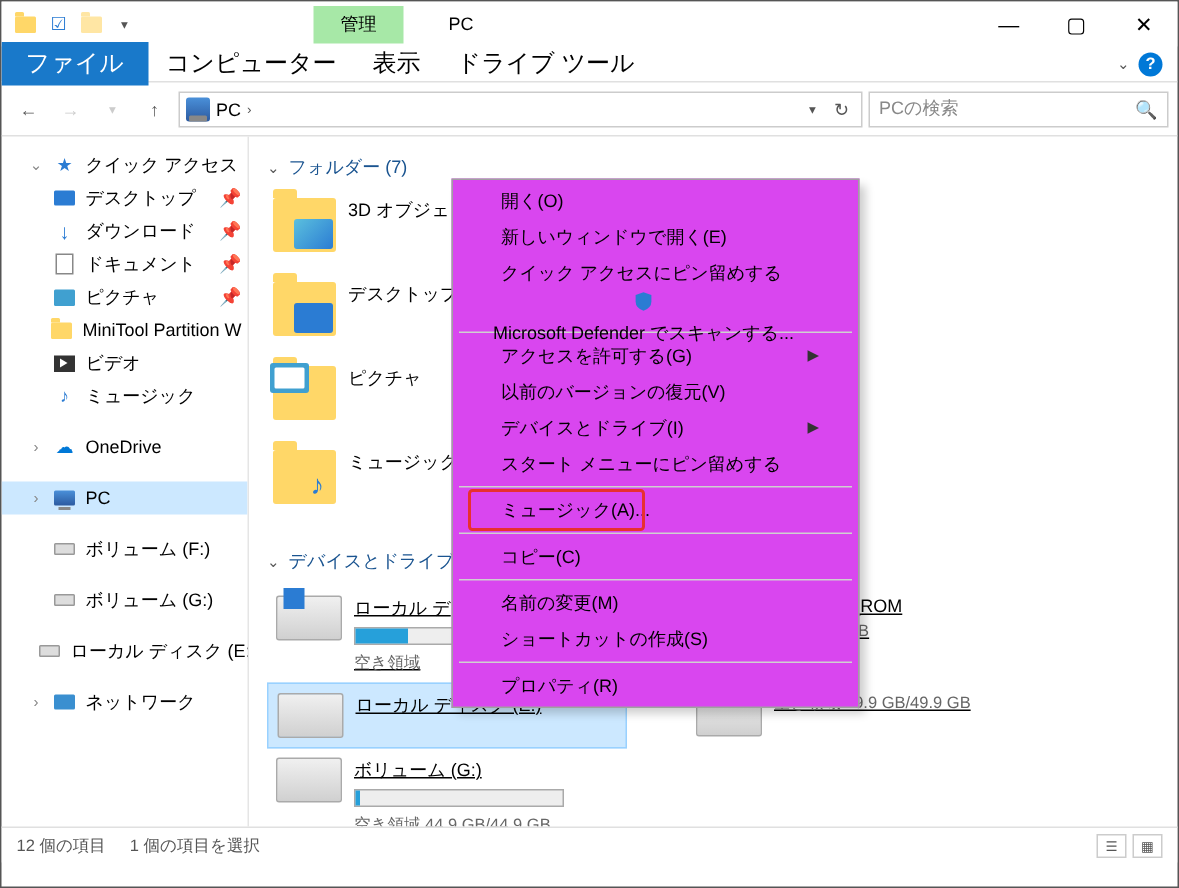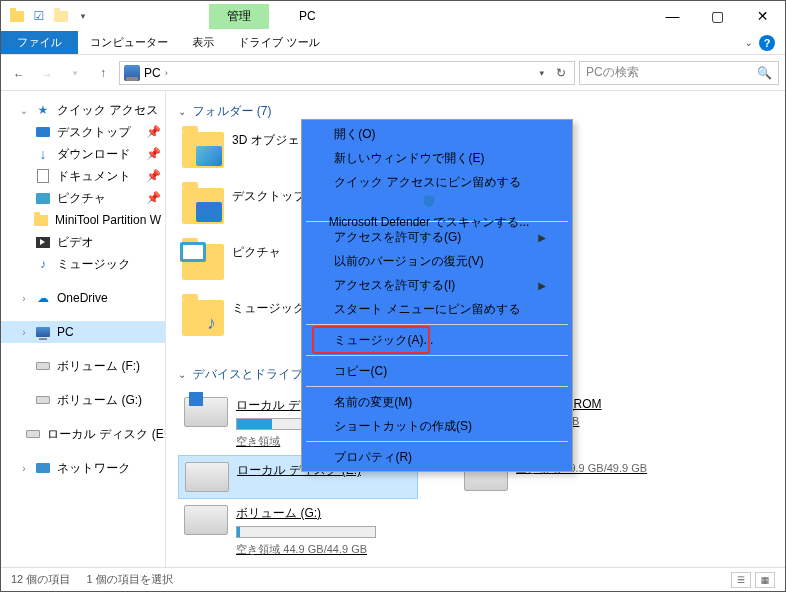--- a/index.html
+++ b/index.html
@@ -7,21 +7,21 @@
 
 .titlebar { height: 30px; display: flex; align-items: center; background: #fff; }
 .titlebar .qat { display: flex; gap: 2px; padding: 0 6px; align-items: center; }
 .titlebar .qat-icon { width: 20px; height: 20px; display: flex; align-items: center; justify-content: center; }
 .titlebar .manage-tab { background: #a7e8a7; padding: 4px 18px; margin-left: 110px; font-size: 12px; }
 .titlebar .title-text { margin-left: 30px; font-size: 12px; }
 .titlebar .win-controls { margin-left: auto; display: flex; }
 .titlebar .win-btn { width: 45px; height: 28px; display: flex; align-items: center; justify-content: center; font-size: 14px; }
 
 .ribbon { height: 24px; display: flex; align-items: center; border-bottom: 1px solid #e0e0e0; }
-.ribbon .tab { padding: 4px 12px; font-size: 11px; }
+.ribbon .tab { padding: 4px 12px; font-size: 16px; }
 .ribbon .tab.file { background: #1979ca; color: #fff; padding: 4px 16px; }
 .ribbon .help { margin-left: auto; display: flex; align-items: center; gap: 6px; padding-right: 10px; }
 .help-icon { width: 16px; height: 16px; background: #0078d7; border-radius: 50%; color: #fff; display: flex; align-items: center; justify-content: center; font-size: 11px; font-weight: bold; }
 
 .navbar { height: 36px; display: flex; align-items: center; padding: 0 6px; gap: 4px; border-bottom: 1px solid #e0e0e0; }
 .nav-btn { width: 24px; height: 24px; display: flex; align-items: center; justify-content: center; color: #555; }
 .nav-btn.disabled { color: #ccc; }
 .addr-bar { flex: 1; height: 24px; border: 1px solid #ccc; display: flex; align-items: center; padding: 0 4px; gap: 4px; }
 .addr-icon { width: 16px; height: 16px; background: linear-gradient(#4a90d9, #2c5aa0); border-radius: 2px; position: relative; }
 .addr-icon::after { content: ""; position: absolute; bottom: 0; left: 2px; width: 12px; height: 4px; background: #888; border-radius: 1px; }
@@ -74,31 +74,31 @@
 .drive-row { display: flex; gap: 20px; }
 .drive-item { display: flex; align-items: flex-start; gap: 8px; width: 240px; padding: 6px; text-decoration: underline; }
 .drive-item.selected { background: #cce8ff; border: 1px solid #99d1ff; }
 .big-drive { width: 44px; height: 30px; background: linear-gradient(#f0f0f0, #d0d0d0); border: 1px solid #aaa; border-radius: 2px; position: relative; }
 .big-drive.win::after { content: ""; position: absolute; top: -6px; left: 4px; width: 14px; height: 14px; background: #2b7cd3; }
 .drive-info { display: flex; flex-direction: column; gap: 4px; }
 .drive-bar { width: 140px; height: 12px; border: 1px solid #aaa; background: #eee; }
 .drive-bar-fill { height: 100%; background: #26a0da; }
 .drive-sub { color: #666; font-size: 11px; }
 
-.context-menu { position: absolute; left: 300px; top: 118px; width: 272px; background: #3b82f6; border: 1px solid #a0a0a0; box-shadow: 4px 4px 6px rgba(0,0,0,0.2); z-index: 100; padding: 2px; }
+.context-menu { position: absolute; left: 300px; top: 118px; width: 272px; background: #d946ef; border: 1px solid #a0a0a0; box-shadow: 4px 4px 6px rgba(0,0,0,0.2); z-index: 100; padding: 2px; }
 .cm-item { display: flex; align-items: center; height: 24px; padding: 0 24px 0 30px; font-size: 12px; position: relative; }
 .cm-item.defender-row { padding-left: 8px; gap: 6px; flex-direction: column; }
 .cm-item .arrow { margin-left: auto; color: #333; font-size: 10px; }
 .cm-item.highlight { position: relative; }
 .cm-item.highlight::after { content: ""; position: absolute; left: 8px; right: 140px; top: -2px; bottom: -2px; border: 2.5px solid #e83030; border-radius: 3px; pointer-events: none; }
 .cm-sep { height: 1px; background: #d0d0d0; margin: 3px 2px; }
 .shield { width: 16px; height: 16px; display: flex; align-items: center; justify-content: center; }
 .shield svg { width: 14px; height: 14px; }
 
-.statusbar { position: absolute; bottom: 0; left: 0; right: 0; height: 24px; border-top: 1px solid #e0e0e0; display: flex; align-items: center; padding: 0 10px; font-size: 11px; color: #555; gap: 16px; background: #fff; }
+.statusbar { position: absolute; bottom: 16px; left: 0; right: 0; height: 24px; border-top: 1px solid #e0e0e0; display: flex; align-items: center; padding: 0 10px; font-size: 11px; color: #555; gap: 16px; background: #fff; }
 .statusbar .view-icons { margin-left: auto; display: flex; gap: 4px; }
 .view-btn { width: 20px; height: 16px; border: 1px solid #ccc; display: flex; align-items: center; justify-content: center; font-size: 9px; }
 </style>
 </head>
 <body>
 
 <div class="titlebar">
   <div class="qat">
     <div class="qat-icon">
         <div class="folder-yellow"></div>
@@ -359,21 +359,21 @@
   </div>
   <div class="cm-sep"></div>
   <div class="cm-item">
       <span>アクセスを許可する(G)</span>
       <span class="arrow">▶</span>
     </div>
   <div class="cm-item">
       <span>以前のバージョンの復元(V)</span>
     </div>
   <div class="cm-item">
-      <span>アクセスを許可する(I)</span>
+      <span>デバイスとドライブ(I)</span>
       <span class="arrow">▶</span>
     </div>
   <div class="cm-item">
       <span>スタート メニューにピン留めする</span>
     </div>
   <div class="cm-sep"></div>
   <div class="cm-item highlight">
       <span>ミュージック(A)...</span>
     </div>
   <div class="cm-sep"></div>

